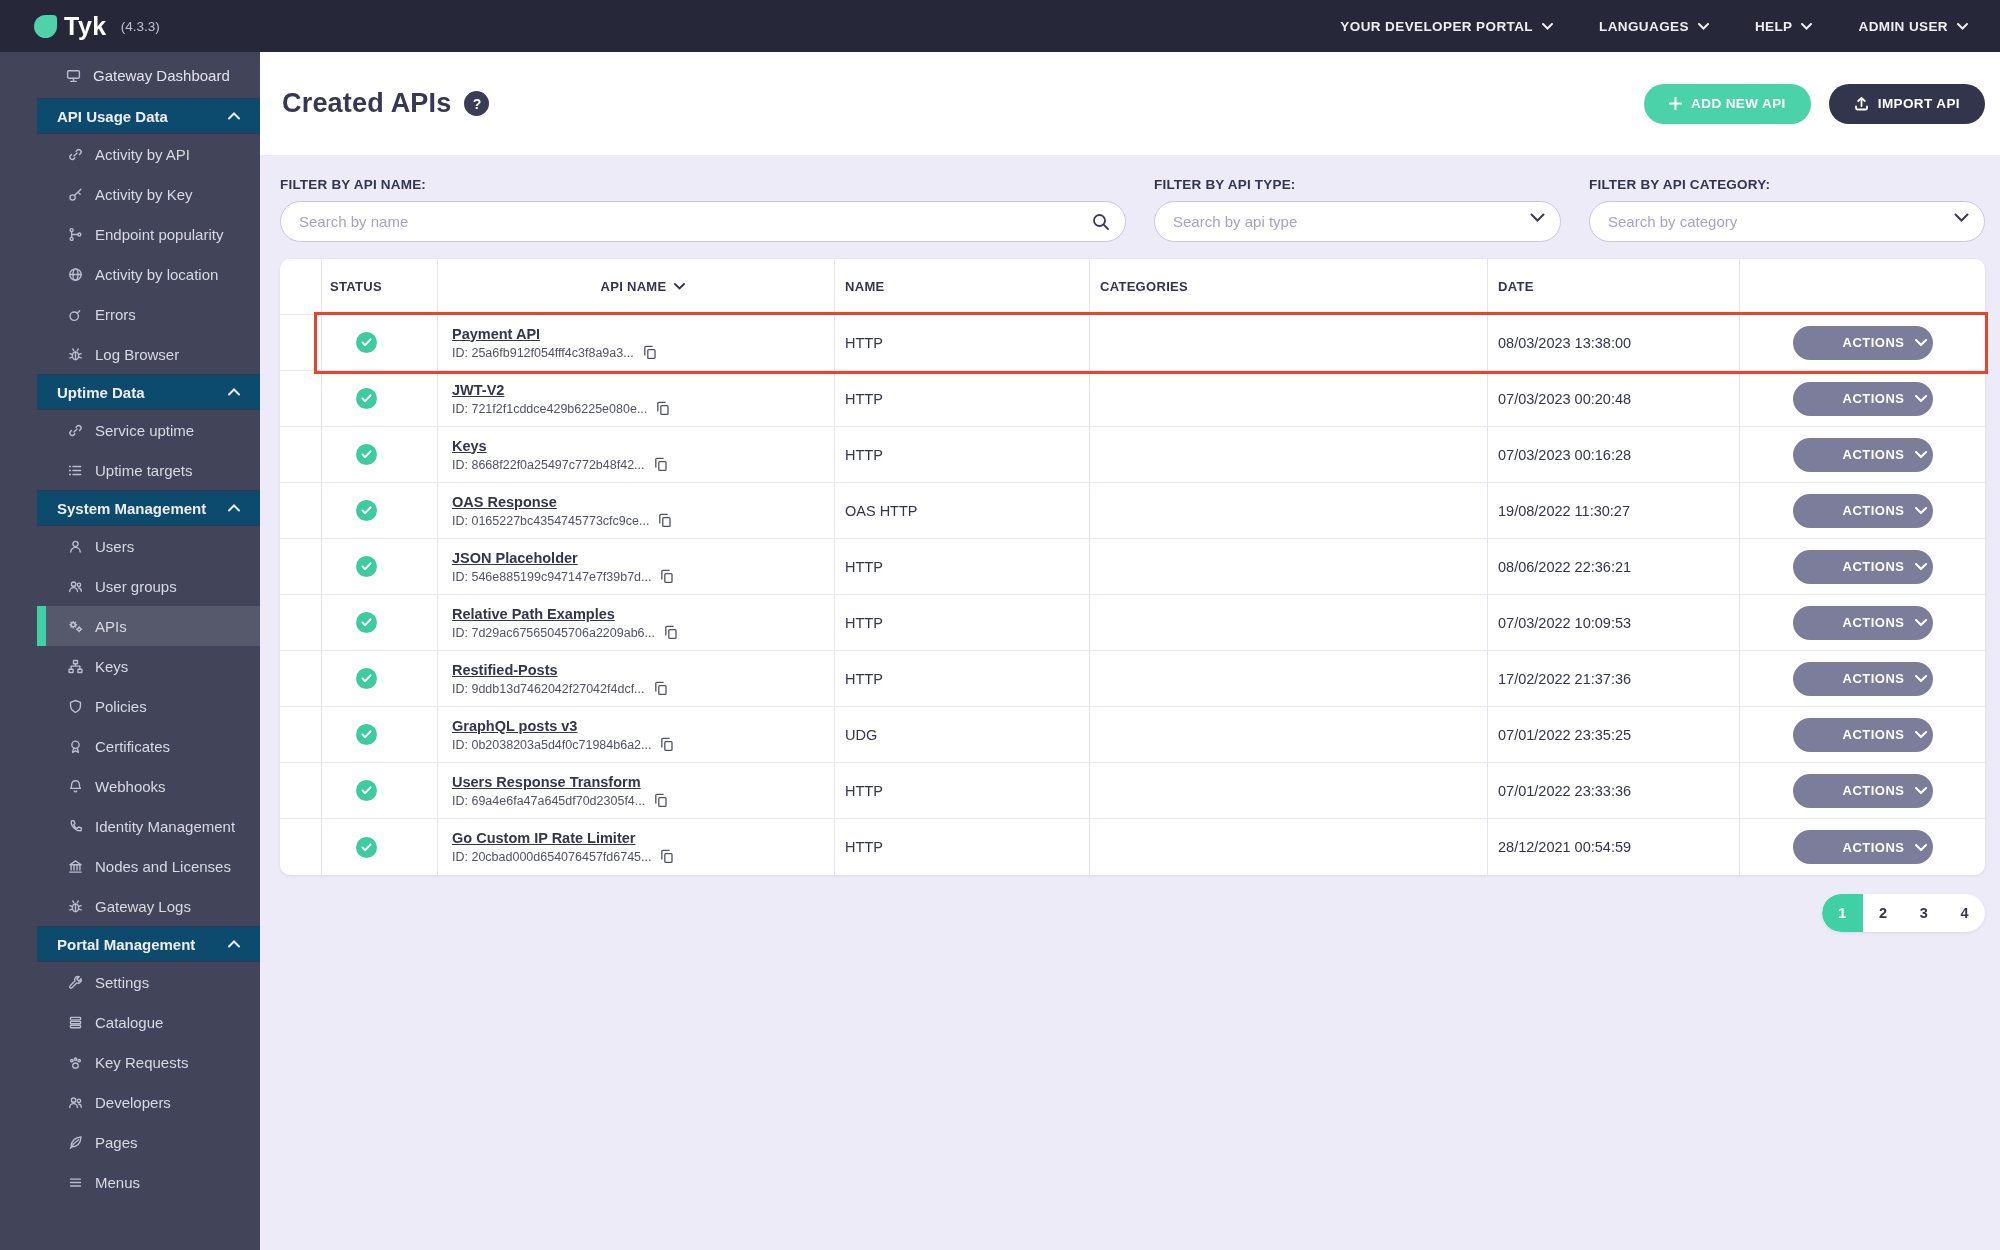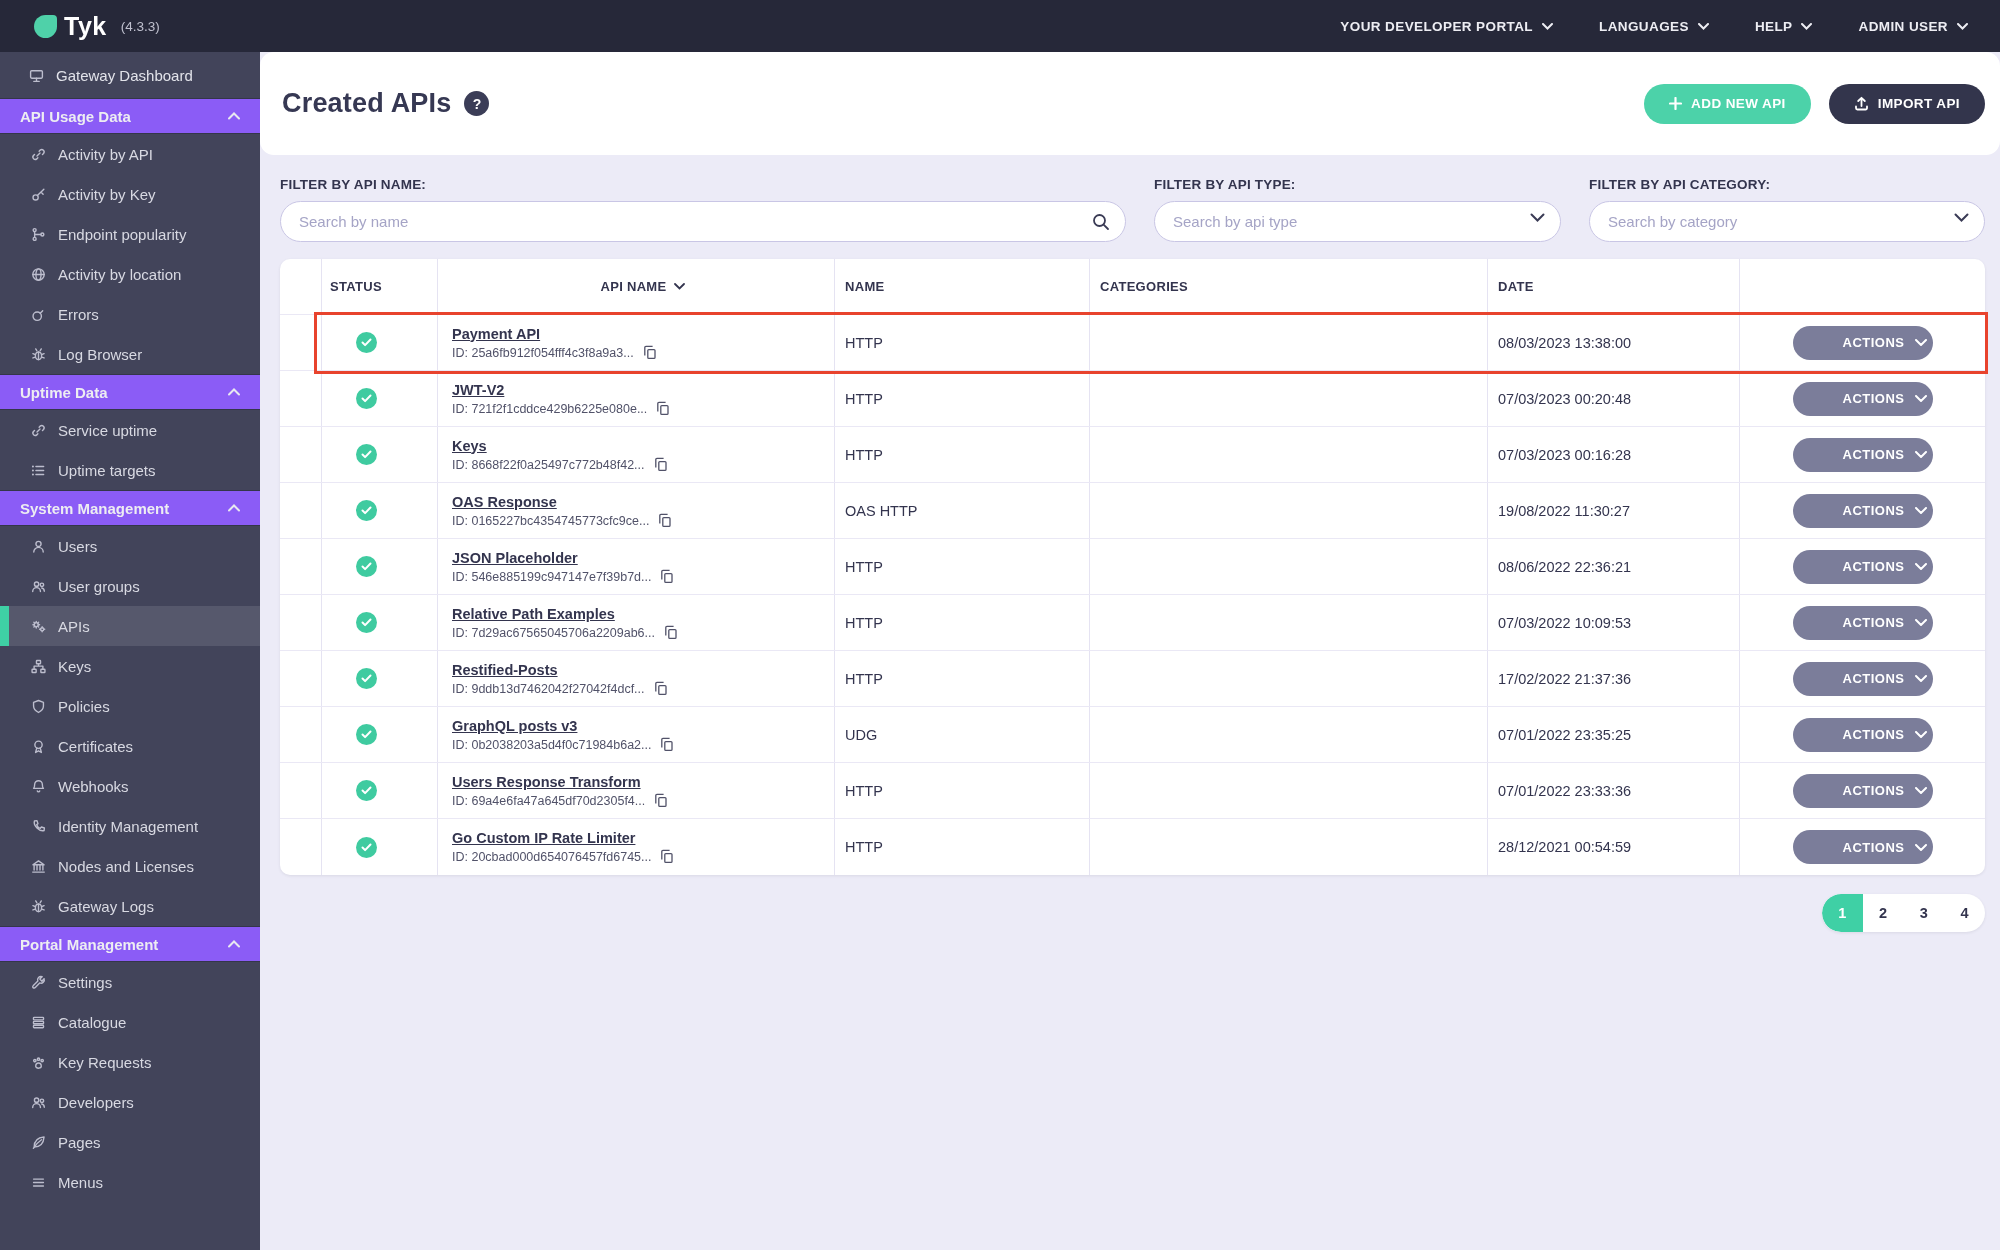--- a/index.html
+++ b/index.html
@@ -13,36 +13,36 @@
             display:flex; align-items:center; z-index:6; }
   .logo { display:flex; align-items:center; margin-left:34px; cursor:pointer; }
   .leaf { width:23px; height:23px; background:#4FD1A9; border-radius:50% 4px 50% 50%; }
   .logo-text { color:#FFFFFF; font-size:25px; font-weight:700; margin-left:7px; letter-spacing:.5px; }
   .version { color:#BFC0CE; font-size:13.5px; margin-left:14px; }
   .topmenu { margin-left:auto; display:flex; align-items:center; gap:46px; margin-right:32px; }
   .tm-item { display:flex; align-items:center; gap:9px; color:#EDEDF3; font-size:13.5px;
              font-weight:700; letter-spacing:.4px; cursor:pointer; white-space:nowrap; }
   .tm-item svg { stroke:#EDEDF3; }
   
-  .sidebar { position:absolute; left:0; top:52px; width:260px; height:1198px; background:#42445A; }
+  .sidebar { position:absolute; left:0; top:52px; width:260px; height:1198px; background:#42445A;padding-left:37px; }
   .side-top-item { height:46px; display:flex; align-items:center; gap:11px; padding-left:28px;
                    color:#E2E3EA; font-size:15px; cursor:pointer; }
-  .sect-h { height:36px; background:#8b5cf6; border-top:1px solid #34364A; border-bottom:1px solid #34364A;
+  .sect-h { height:36px; background:#0c4a6e; border-top:1px solid #34364A; border-bottom:1px solid #34364A;
             display:flex; align-items:center; padding:0 20px; color:#EDEDF2; font-size:15px;
             font-weight:600; cursor:pointer; }
   .sect-h svg { margin-left:auto; stroke:#E8E8F0; }
   .s-item { height:40px; display:flex; align-items:center; gap:11px; padding-left:30px;
             color:#D8D9E2; font-size:15px; position:relative; cursor:pointer; }
   .s-item.active { background:#56586C; }
   .s-item.active::before { content:""; position:absolute; left:0; top:0; bottom:0; width:9px; background:#3FD0A5; }
   .s-ico { width:17px; display:flex; justify-content:center; align-items:center; }
   .s-ico svg { stroke:#BCBDCD; fill:none; stroke-width:1.3; stroke-linecap:round; stroke-linejoin:round; }
   
   .main { position:absolute; left:260px; top:52px; width:1740px; height:1198px; }
-  .page-head { height:103px; background:#FFFFFF; display:flex; align-items:center; padding:0 15px 0 22px;border-radius:14px; }
+  .page-head { height:103px; background:#FFFFFF; display:flex; align-items:center; padding:0 15px 0 22px; }
   .page-title { font-size:27px; font-weight:700; color:#363853; letter-spacing:.2px; }
   .help-badge { width:25px; height:25px; border-radius:50%; background:#3B3D57; color:#FFFFFF;
                 font-size:14px; font-weight:700; display:flex; align-items:center; justify-content:center;
                 margin-left:13px; cursor:pointer; }
   .head-actions { margin-left:auto; display:flex; gap:18px; }
   .btn { height:40px; border:none; border-radius:20px; display:flex; align-items:center; gap:9px;
          padding:0 25px; font-family:inherit; font-size:13.5px; font-weight:700; letter-spacing:.4px;
          color:#FFFFFF; cursor:pointer; }
   .btn-add { background:#4CD2A9; }
   .btn-import { background:#33354C; }

